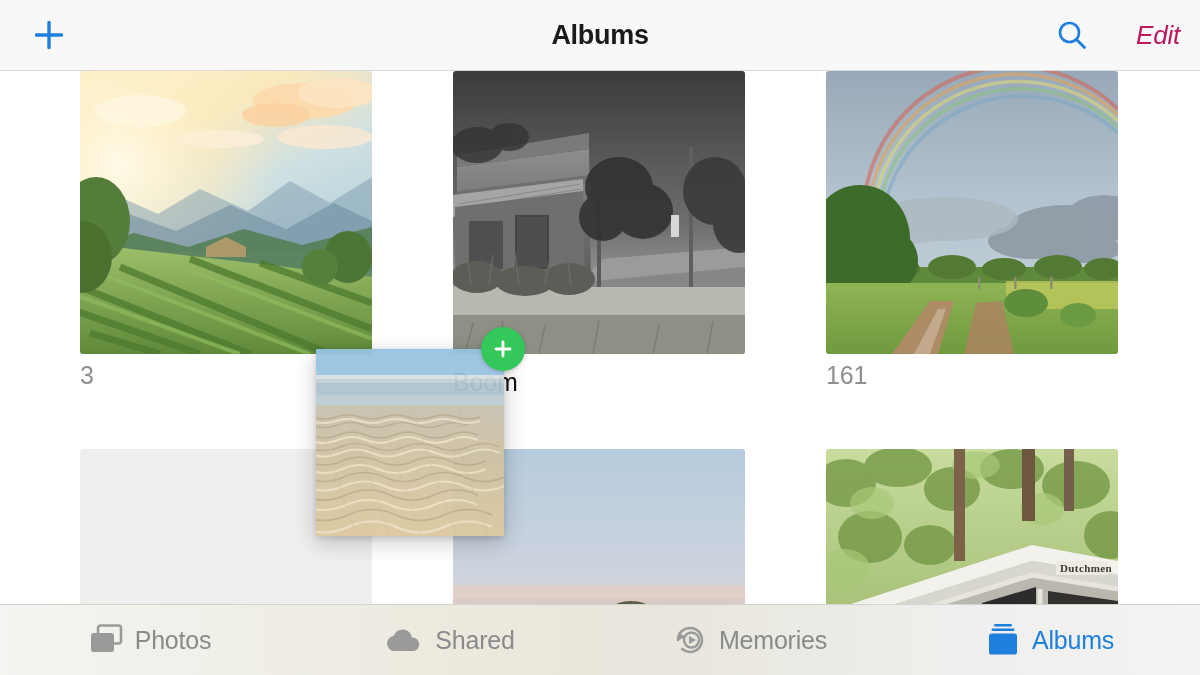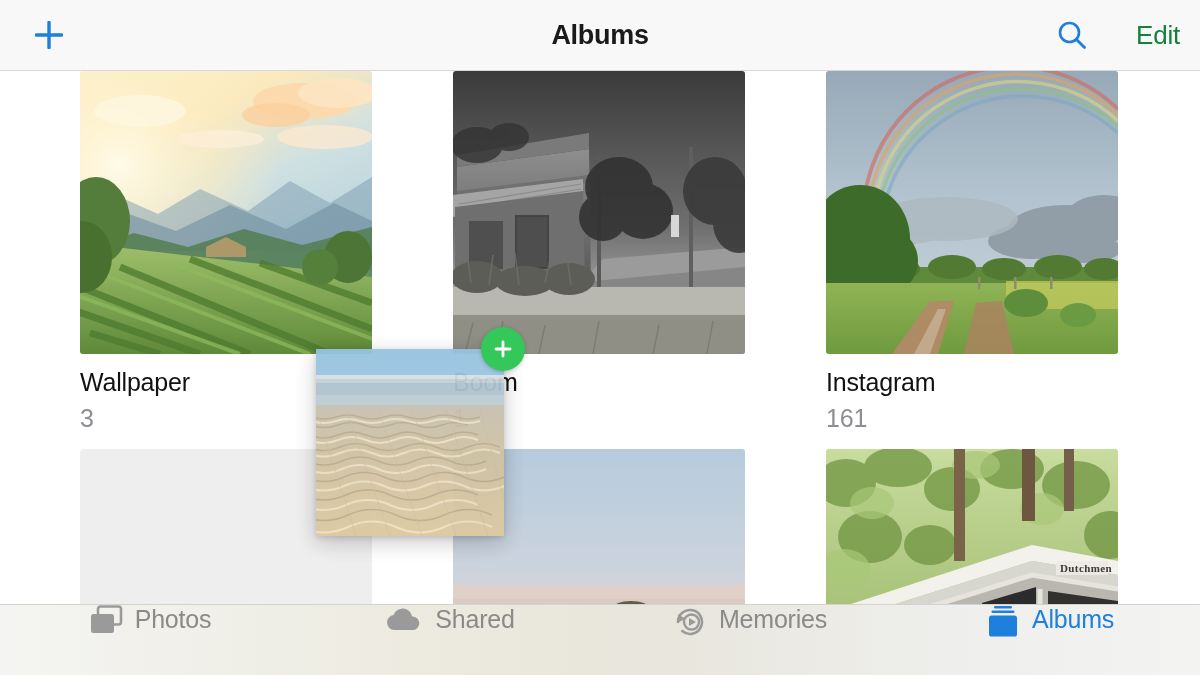--- a/index.html
+++ b/index.html
@@ -40,22 +40,22 @@
   #search-btn {
     position:absolute; right:108px; top:50%;
     transform:translateY(-50%);
     width:40px; height:40px;
     display:flex; align-items:center; justify-content:center;
     cursor:pointer;
   }
   #edit-btn {
     position:absolute; right:20px; top:50%;
     transform:translateY(-50%);
-    font-size:26px; color:#15803d;
-    cursor:pointer; letter-spacing:-0.2px;
+    font-size:26px; color:#be185d;
+    cursor:pointer; letter-spacing:-0.2px;font-style:italic;
   }
 
   
   #grid-scroll {
     position:absolute; top:71px; left:0;
     width:1200px; height:533px;
     background:#ffffff;
     overflow:hidden;
   }
   .album-cell {
@@ -116,21 +116,21 @@
   #tabbar {
     position:absolute; left:0; bottom:0;
     width:1200px; height:71px;
     background:linear-gradient(90deg,#f4f4f2 0%,#eceade 38%,#e8e6dc 55%,#eeeeec 78%,#f3f3f2 100%);
     border-top:1px solid #d3d3ce;
     display:flex;
     z-index:50;
   }
   .tab {
     flex:1;
-    display:flex; align-items:flex-start; justify-content:center;
+    display:flex; align-items:center; justify-content:center;
     gap:12px;
     cursor:pointer;
   }
   .tab-label { font-size:25px; color:#8a8a8a; letter-spacing:-0.2px; }
   .tab.active .tab-label { color:#1e7fdd; }
   .tab-icon { display:flex; align-items:center; justify-content:center; }
 </style>
 </head>
 <body>
 
@@ -190,21 +190,20 @@
 
           <ellipse cx="16" cy="150" rx="34" ry="44" fill="#547c3a"></ellipse>
           <ellipse cx="2" cy="186" rx="30" ry="36" fill="#49702f"></ellipse>
 
           <path d="M126 176 L146 166 L166 176 L166 186 L126 186 Z" fill="#b59a6a" opacity="0.9"></path>
 
           <ellipse cx="268" cy="186" rx="24" ry="26" fill="#4c7536"></ellipse>
           <ellipse cx="240" cy="196" rx="18" ry="18" fill="#55803b"></ellipse>
         </svg>
       </div>
-      <div class="album-name">Wallpaper</div>
       <div class="album-count">3</div>
     </div>
 
     <div class="album-cell" style="left:453px; top:0px;">
       <div class="album-thumb">
         <svg class="art" viewBox="0 0 292 283" preserveAspectRatio="none">
           <defs>
             <linearGradient id="bwSky" x1="0" y1="0" x2="0" y2="1">
               <stop offset="0%" stop-color="#3b3b3b"></stop>
               <stop offset="55%" stop-color="#6f6f6f"></stop>
@@ -346,21 +345,20 @@
           <g fill="#8c8d6a">
             <rect x="152" y="206" width="2.5" height="12"></rect>
             <rect x="188" y="206" width="2.5" height="12"></rect>
             <rect x="224" y="206" width="2.5" height="12"></rect>
           </g>
 
           <ellipse cx="200" cy="232" rx="22" ry="14" fill="#5e8d3b"></ellipse>
           <ellipse cx="252" cy="244" rx="18" ry="12" fill="#6a9a42"></ellipse>
         </svg>
       </div>
-      <div class="album-name">Instagram</div>
       <div class="album-count">161</div>
     </div>
 
     <div class="album-cell row2" style="left:80px; top:378px;">
       <div class="album-thumb empty-tile"></div>
     </div>
 
     <div class="album-cell row2" style="left:453px; top:378px;">
       <div class="album-thumb">
         <svg class="art" viewBox="0 0 292 283" preserveAspectRatio="none">

